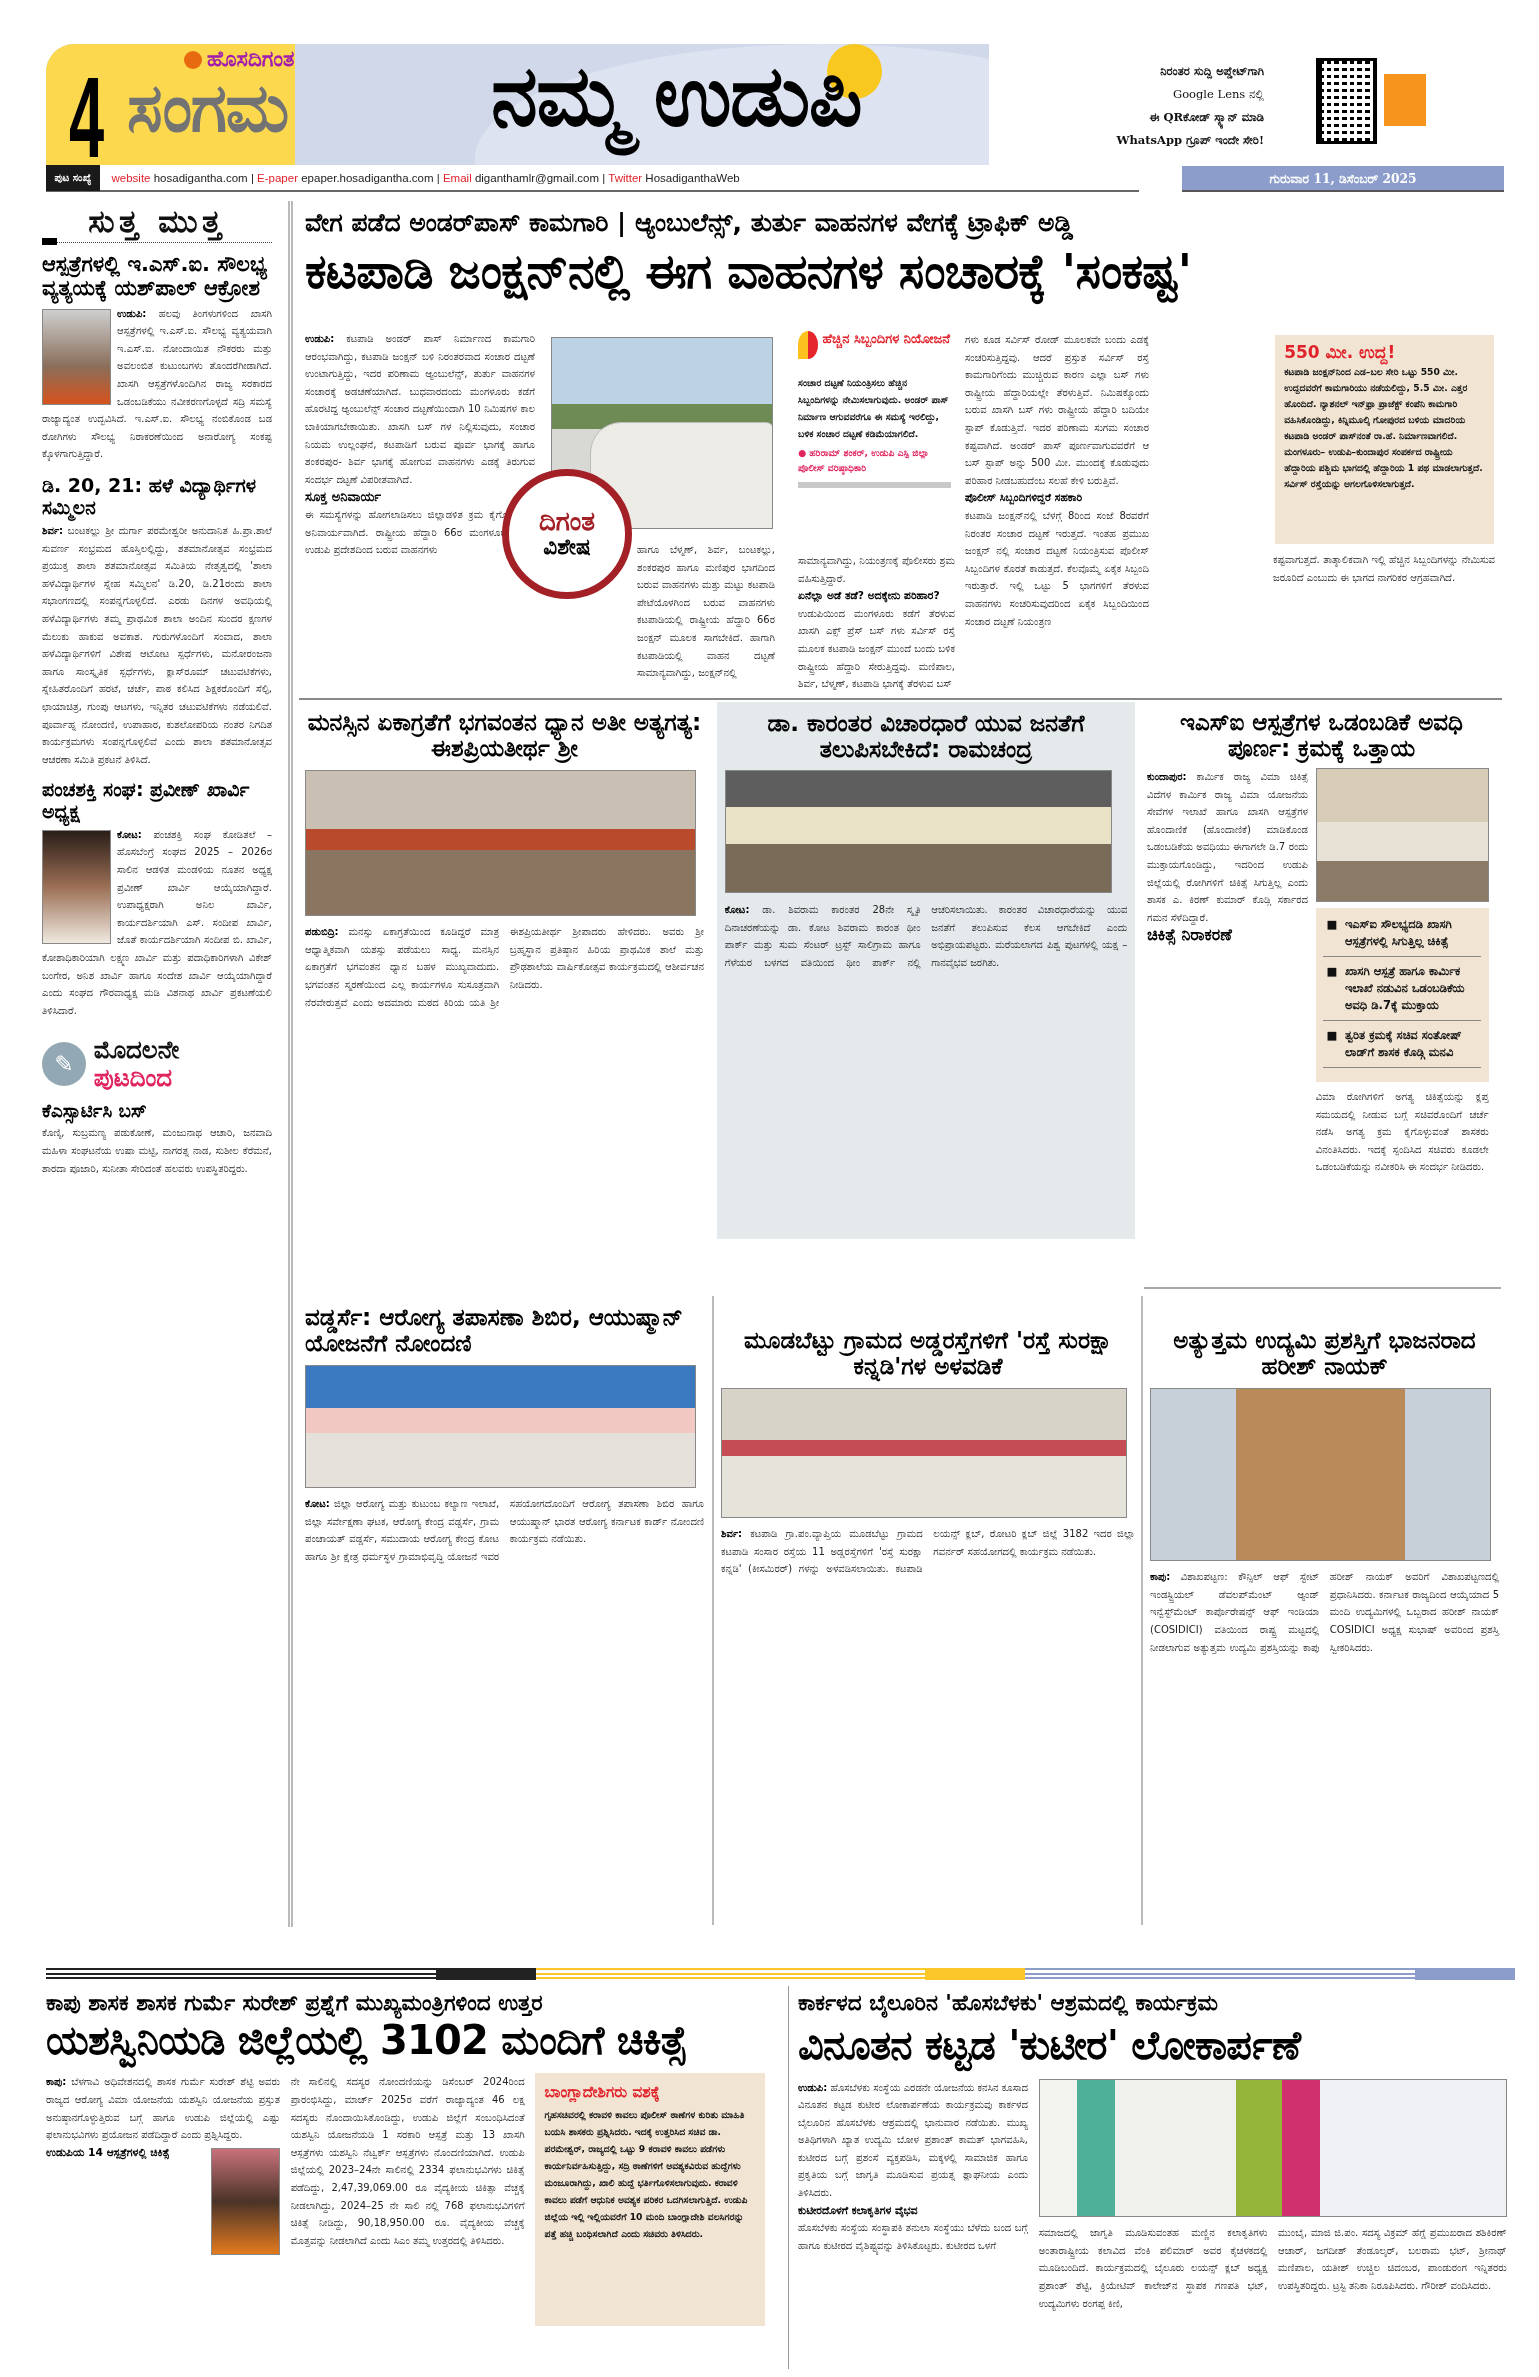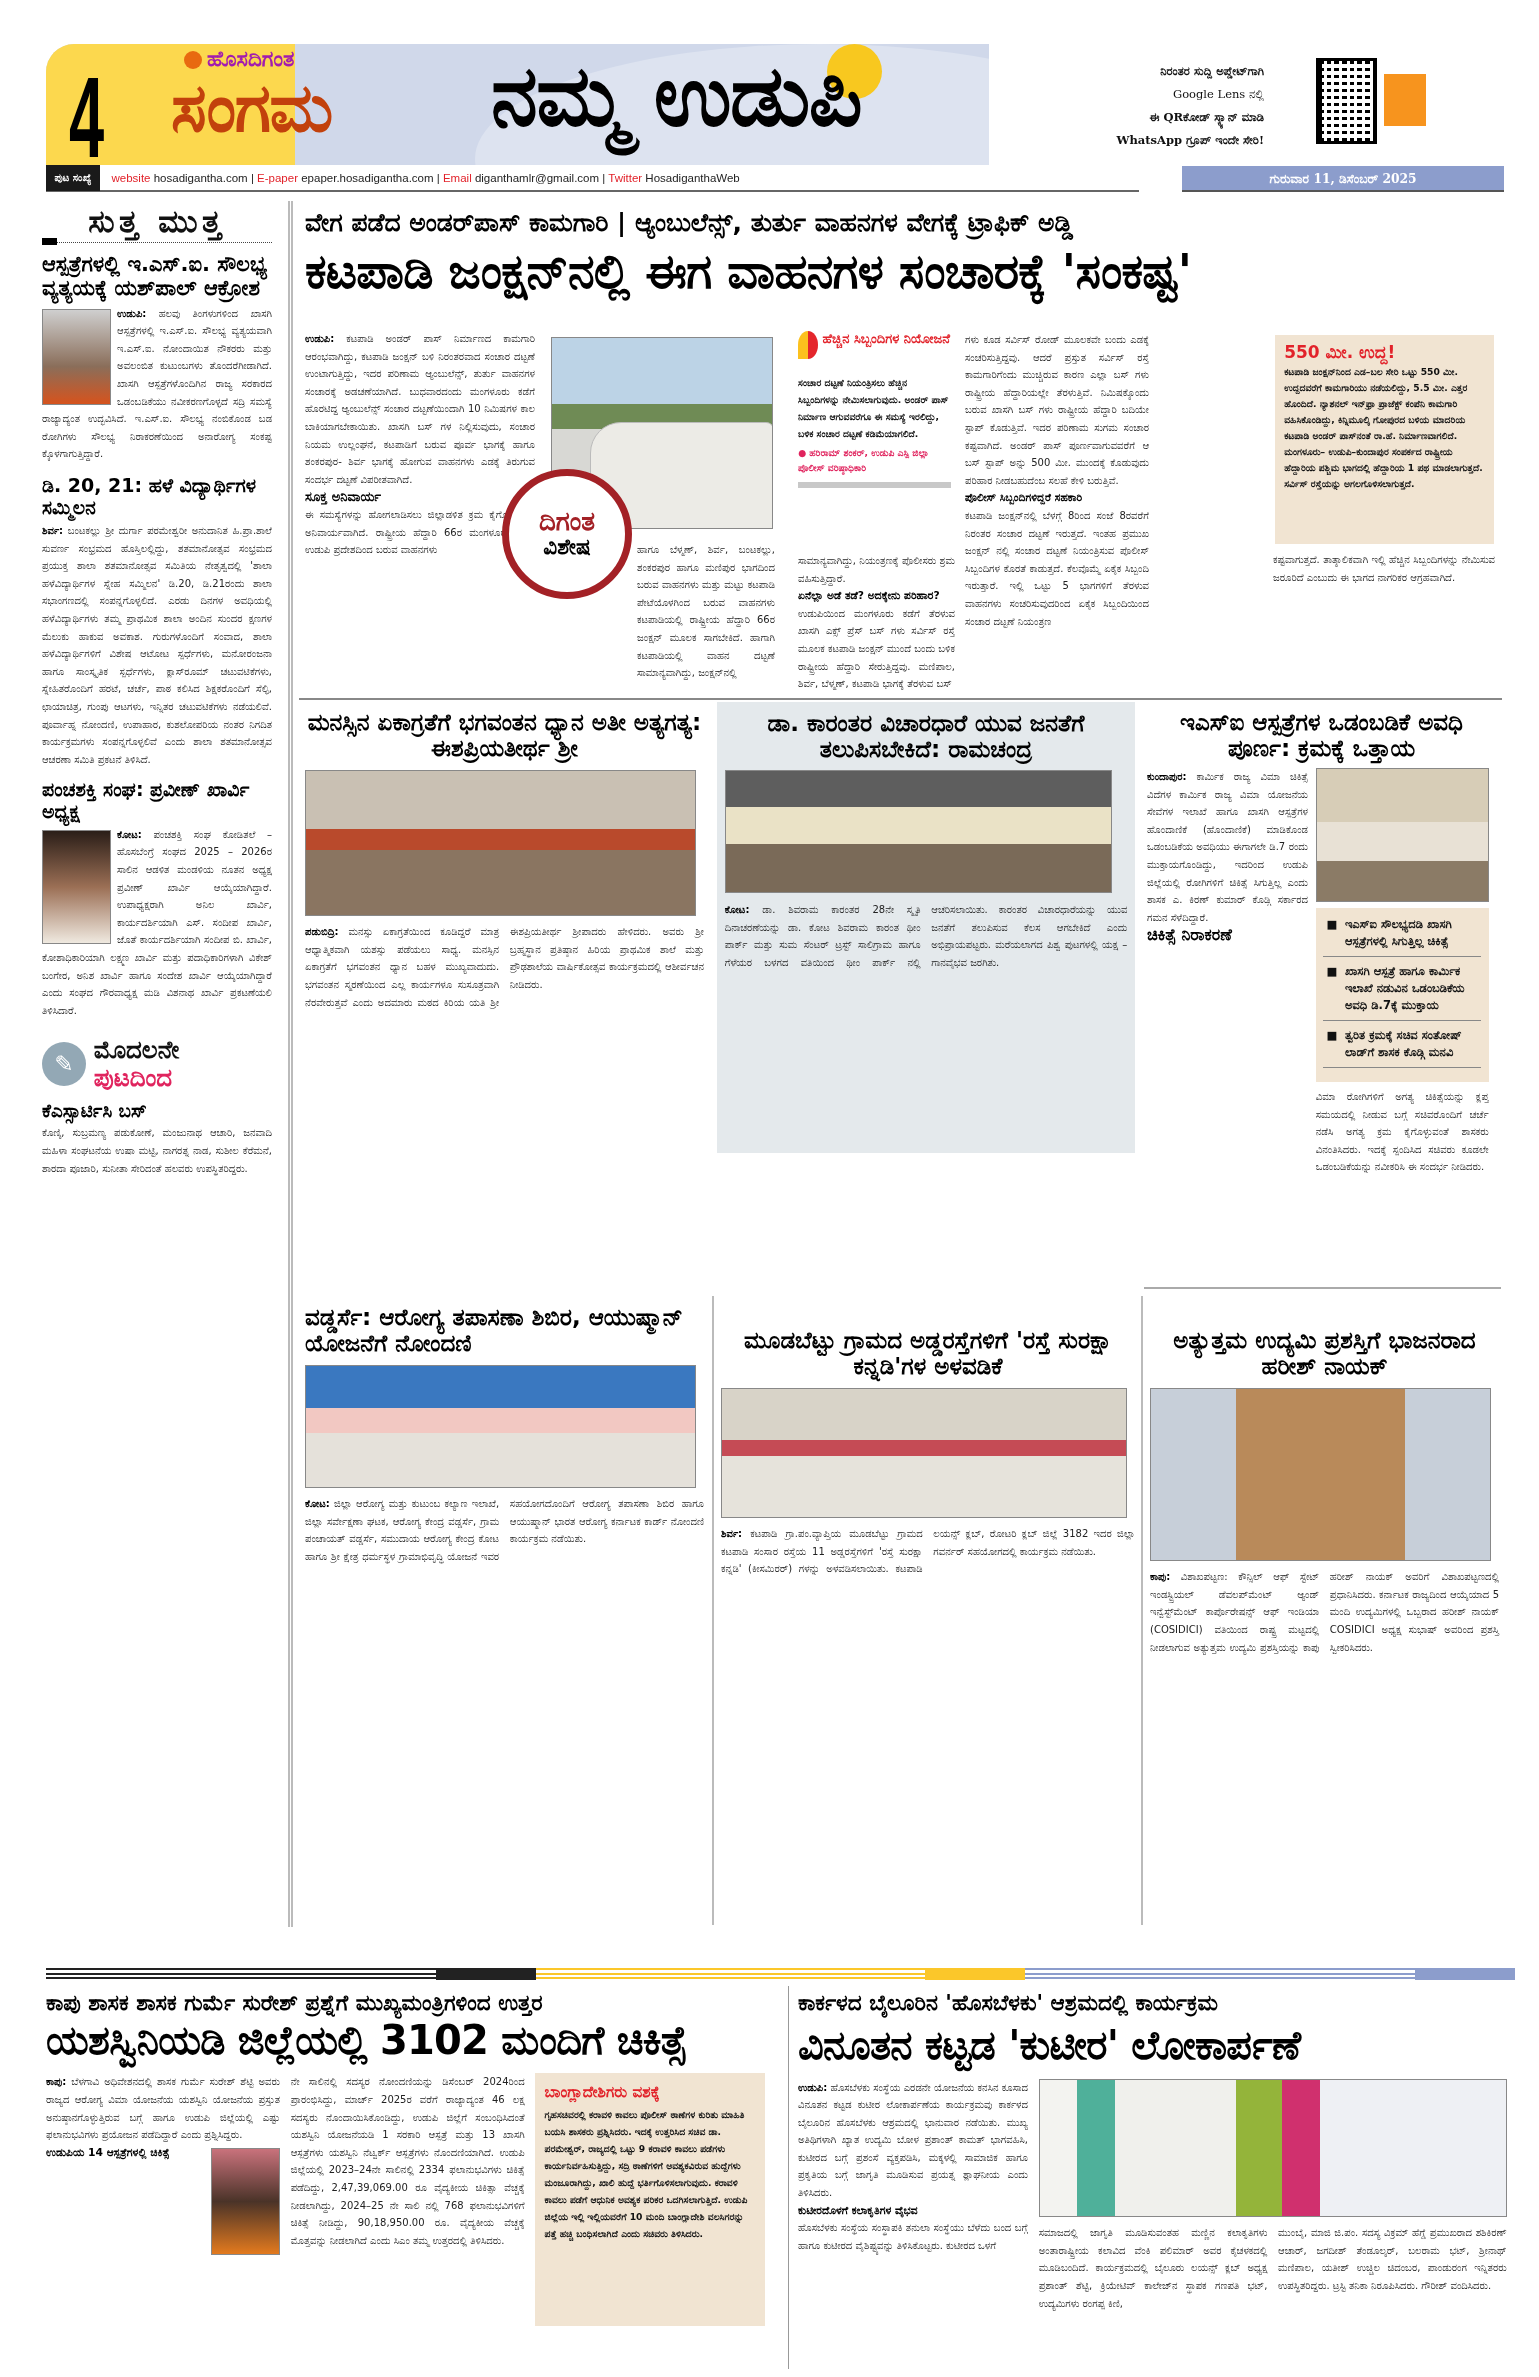--- a/index.html
+++ b/index.html
@@ -6,21 +6,21 @@
   html, body { width: 1540px; height: 2377px; background: #fff; overflow: hidden; }
   body { position: relative; font-family: "DejaVu Sans", sans-serif; color: #111; }
   .abs { position: absolute; }
   
   .mast-bg { left: 46px; top: 44px; width: 943px; height: 121px; background: #d0d8ea; border-radius: 28px 0 0 0; overflow: hidden; }
   .mast-yellow { left: 0; top: 0; width: 249px; height: 121px; background: #fcd84e; }
   .mast-arc { left: 429px; top: 0; width: 690px; height: 230px; border-radius: 50%; background: #dde3f0; }
   .page-num { left: 69px; top: 60px; font: 900 115px/1 "Liberation Sans", sans-serif; color: #000; transform: scaleX(0.55); transform-origin: left; }
   .brand-small { left: 184px; top: 48px; font: 900 21.5px/1 "DejaVu Sans", sans-serif; color: #a21caf; text-align: center; }
   .brand-small .dot { display:inline-block; width:18.4px; height:18.4px; border-radius:50%; background:#e86a10; vertical-align:middle; margin-right:4.6px; }
-  .sangama { left: 127px; top: 75px; font: 900 67px/1 "DejaVu Sans", sans-serif; color: #c2410c; letter-spacing: -1.5px; margin-left: 44px; }
+  .sangama { left: 127px; top: 75px; font: 900 67px/1 "DejaVu Sans", sans-serif; color: #737373; letter-spacing: -1.5px; }
   .namma { left: 491px; top: 54px; font: 900 84px/1 "DejaVu Serif", serif; color: #000; letter-spacing: -1.5px; }
   .sun { left: 827px; top: 44px; width: 55px; height: 55px; border-radius: 50%; background: #f8c81f; }
   .qr-text { right: 276px; top: 60px; width: 199px; text-align: right; font: 11.5px/23px "DejaVu Serif", serif; }
   .qr-text div { font-weight: 700; }
   .qr { left: 1316px; top: 58px; width: 61px; height: 86px; background:
     repeating-linear-gradient(90deg,#000 0 4.6px,#fff 4.6px 7.7px), #000; border: 3.1px solid #000; }
   .qr-in { position:absolute; inset:3.1px; background:
     repeating-linear-gradient(0deg,#fff 0 3.8px,transparent 3.8px 7px); }
   .orange-sq { left: 1384px; top: 74px; width: 42px; height: 52px; background: #f7941e; }
   .info-bar { left: 46px; top: 166px; width: 1093px; height: 26px; border-bottom: 2.3px solid #666; display: flex; align-items: center; }
@@ -176,21 +176,21 @@
 <div class="abs hrule" style="left:299px;top:698px;width:1203px;height:1.5px;background:#888;"></div>
 
 <div class="abs" style="left:305px;top:709px;width:399px;">
   <div class="kn hl" style="font-size:23px;text-align:center;">ಮನಸ್ಸಿನ ಏಕಾಗ್ರತೆಗೆ ಭಗವಂತನ ಧ್ಯಾನ ಅತೀ ಅತ್ಯಗತ್ಯ: ಈಶಪ್ರಿಯತೀರ್ಥ ಶ್ರೀ</div>
   <div class="photo" style="width:391px;height:146px;margin-top:7.7px;background:linear-gradient(180deg,#c9c0b3 0 40%,#b94a2c 40% 55%,#8a7561 55% 100%);"></div>
   <div class="body-txt" style="margin-top:7.7px;columns:2;column-gap:10.7px;">
     <b>ಪಡುಬಿದ್ರಿ:</b>
     <span>ಮನಸ್ಸು ಏಕಾಗ್ರತೆಯಿಂದ ಕೂಡಿದ್ದರೆ ಮಾತ್ರ ಆಧ್ಯಾತ್ಮಿಕವಾಗಿ ಯಶಸ್ಸು ಪಡೆಯಲು ಸಾಧ್ಯ. ಮನಸ್ಸಿನ ಏಕಾಗ್ರತೆಗೆ ಭಗವಂತನ ಧ್ಯಾನ ಬಹಳ ಮುಖ್ಯವಾದುದು. ಭಗವಂತನ ಸ್ಮರಣೆಯಿಂದ ಎಲ್ಲ ಕಾರ್ಯಗಳೂ ಸುಸೂತ್ರವಾಗಿ ನೆರವೇರುತ್ತವೆ ಎಂದು ಅದಮಾರು ಮಠದ ಕಿರಿಯ ಯತಿ ಶ್ರೀ ಈಶಪ್ರಿಯತೀರ್ಥ ಶ್ರೀಪಾದರು ಹೇಳಿದರು. ಅವರು ಶ್ರೀ ಬ್ರಹ್ಮಸ್ಥಾನ ಪ್ರತಿಷ್ಠಾನ ಹಿರಿಯ ಪ್ರಾಥಮಿಕ ಶಾಲೆ ಮತ್ತು ಪ್ರೌಢಶಾಲೆಯ ವಾರ್ಷಿಕೋತ್ಸವ ಕಾರ್ಯಕ್ರಮದಲ್ಲಿ ಆಶೀರ್ವಚನ ನೀಡಿದರು.</span>
   </div>
 </div>
-<div class="abs" style="left:717px;top:702px;width:418px;height:451px;background:#e4e9ec;padding:7.7px 7.7px;">
+<div class="abs" style="left:717px;top:702px;width:418px;height:537px;background:#e4e9ec;padding:7.7px 7.7px;">
   <div class="kn hl" style="font-size:23px;text-align:center;">ಡಾ. ಕಾರಂತರ ವಿಚಾರಧಾರೆ ಯುವ ಜನತೆಗೆ ತಲುಪಿಸಬೇಕಿದೆ: ರಾಮಚಂದ್ರ</div>
   <div class="photo" style="width:387px;height:123px;margin-top:7.7px;background:linear-gradient(180deg,#5e5e5e 0 30%,#eae2c6 30% 60%,#7a6a58 60%);"></div>
   <div class="body-txt" style="margin-top:7.7px;columns:2;column-gap:10.7px;">
     <b>ಕೋಟ:</b>
     <span>ಡಾ. ಶಿವರಾಮ ಕಾರಂತರ 28ನೇ ಸ್ಮೃತಿ ದಿನಾಚರಣೆಯನ್ನು ಡಾ. ಕೋಟ ಶಿವರಾಮ ಕಾರಂತ ಥೀಂ ಪಾರ್ಕ್ ಮತ್ತು ಸುಮ ಸೆಂಟರ್ ಟ್ರಸ್ಟ್ ಸಾಲಿಗ್ರಾಮ ಹಾಗೂ ಗೆಳೆಯರ ಬಳಗದ ವತಿಯಿಂದ ಥೀಂ ಪಾರ್ಕ್ ನಲ್ಲಿ ಆಚರಿಸಲಾಯಿತು. ಕಾರಂತರ ವಿಚಾರಧಾರೆಯನ್ನು ಯುವ ಜನತೆಗೆ ತಲುಪಿಸುವ ಕೆಲಸ ಆಗಬೇಕಿದೆ ಎಂದು ಅಭಿಪ್ರಾಯಪಟ್ಟರು.</span>
     <span>ಮರೆಯಲಾಗದ ಪಿಶ್ವ ಪುಟಗಳಲ್ಲಿ ಯಕ್ಷ – ಗಾನವೈಭವ ಜರಗಿತು.</span>
   </div>
 </div>
 <div class="abs" style="left:1147px;top:709px;width:349px;">
   <div class="kn hl" style="font-size:23px;text-align:center;">ಇಎಸ್‌ಐ ಆಸ್ಪತ್ರೆಗಳ ಒಡಂಬಡಿಕೆ ಅವಧಿ ಪೂರ್ಣ: ಕ್ರಮಕ್ಕೆ ಒತ್ತಾಯ</div>

